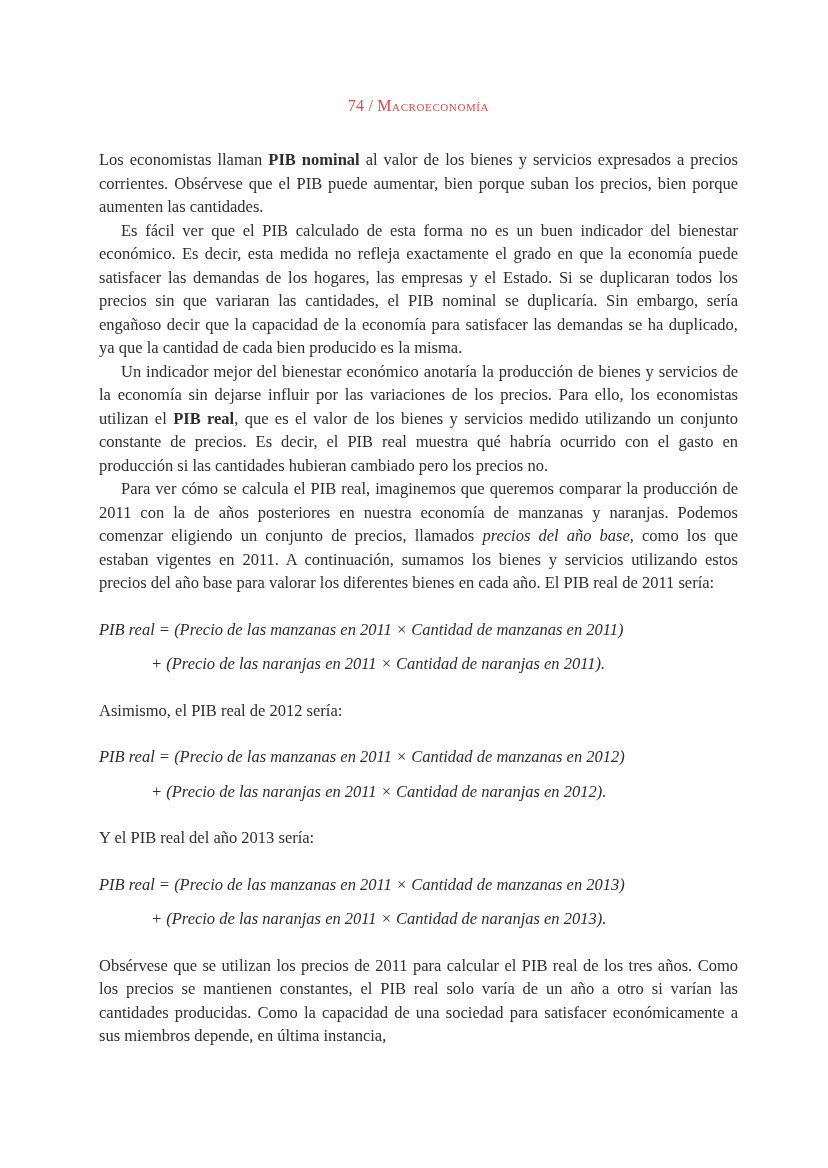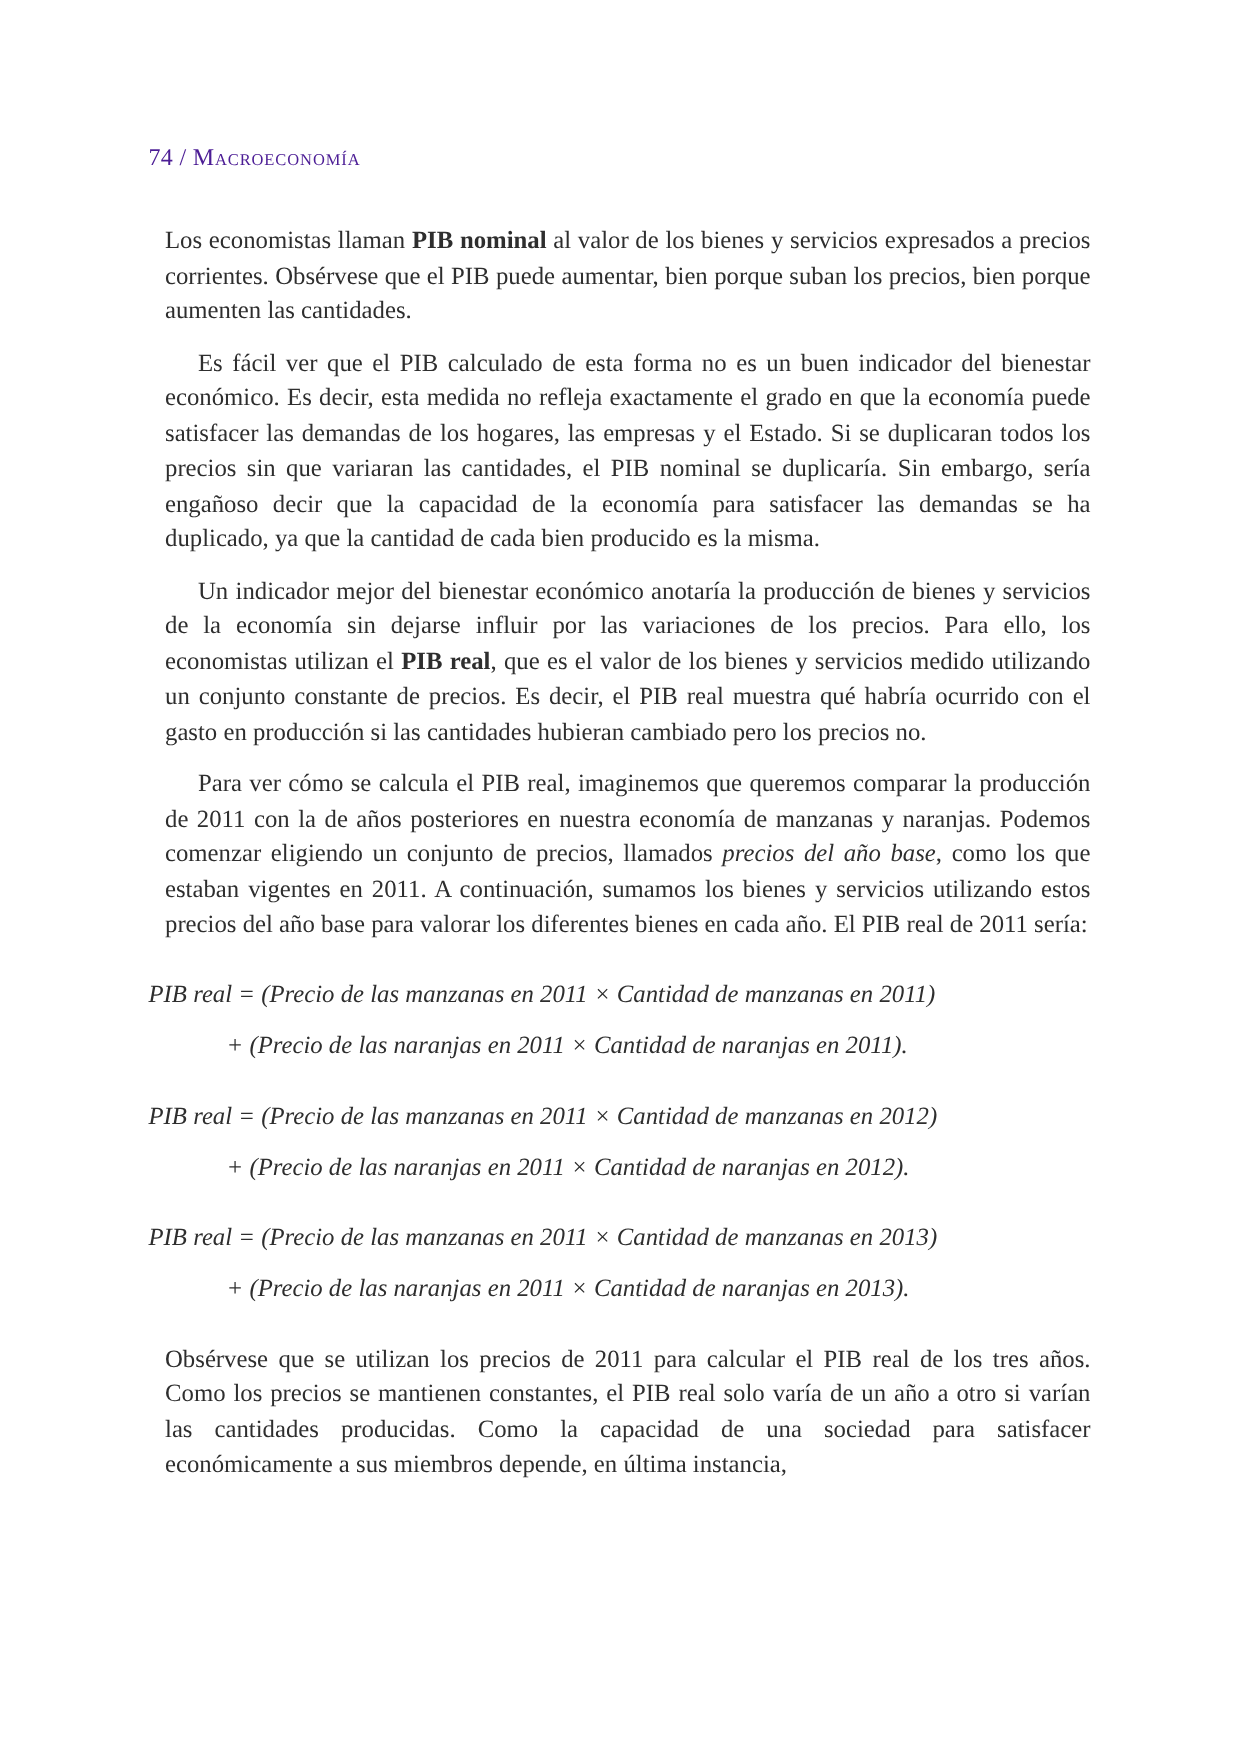--- a/index.html
+++ b/index.html
@@ -15,34 +15,35 @@
     background: #ffffff;
     padding: 97px 90px 0 99px;
     font-family: "Liberation Serif", "DejaVu Serif", serif;
     color: #2e2e2e;
     overflow: hidden;
   }
   .running-head {
     font-size: 16px;
     line-height: 18px;
     margin: 0 0 33px 0;
-    color: #4c1d95;
+    color: #ef4444;
     letter-spacing: 0.2px;
+    text-align: center;
   }
   .running-head .head-title {
     font-variant: small-caps;
     letter-spacing: 0.6px;
   }
   .body-text {
     font-size: 16.5px;
     line-height: 23.5px;
     text-align: justify;
   }
   p.para {
-    margin: 11px;
+    margin: 0;
     padding: 0;
   }
   p.para.indent {
     text-indent: 22px;
   }
   .formula {
     margin: 23px 0;
   }
   .formula .f-line {
     white-space: nowrap;
@@ -75,26 +76,28 @@
 
     <p class="para indent"><span>Un indicador mejor del bienestar económico anotaría la producción de bienes y servicios de la economía sin dejarse influir por las variaciones de los precios. Para ello, los economistas utilizan el </span><strong>PIB real</strong><span>, que es el valor de los bienes y servicios medido utilizando un conjunto constante de precios. Es decir, el PIB real muestra qué habría ocurrido con el gasto en producción si las cantidades hubieran cambiado pero los precios no.</span></p>
 
     <p class="para indent"><span>Para ver cómo se calcula el PIB real, imaginemos que queremos comparar la producción de 2011 con la de años posteriores en nuestra economía de manzanas y naranjas. Podemos comenzar eligiendo un conjunto de precios, llamados </span><em>precios del año base</em><span>, como los que estaban vigentes en 2011. A continuación, sumamos los bienes y servicios utilizando estos precios del año base para valorar los diferentes bienes en cada año. El PIB real de 2011 sería:</span></p>
 
     <div class="formula">
       <div class="f-line">PIB real = (Precio de las manzanas en 2011 × Cantidad de manzanas en 2011)</div>
       <div class="f-line f-line2">+ (Precio de las naranjas en 2011 × Cantidad de naranjas en 2011).</div>
     </div>
 
+    <p class="para connector">Asimismo, el PIB real de 2012 sería:</p>
 
     <div class="formula">
       <div class="f-line">PIB real = (Precio de las manzanas en 2011 × Cantidad de manzanas en 2012)</div>
       <div class="f-line f-line2">+ (Precio de las naranjas en 2011 × Cantidad de naranjas en 2012).</div>
     </div>
 
+    <p class="para connector">Y el PIB real del año 2013 sería:</p>
 
     <div class="formula">
       <div class="f-line">PIB real = (Precio de las manzanas en 2011 × Cantidad de manzanas en 2013)</div>
       <div class="f-line f-line2">+ (Precio de las naranjas en 2011 × Cantidad de naranjas en 2013).</div>
     </div>
 
     <p class="para">Obsérvese que se utilizan los precios de 2011 para calcular el PIB real de los tres años. Como los precios se mantienen constantes, el PIB real solo varía de un año a otro si varían las cantidades producidas. Como la capacidad de una sociedad para satisfacer económicamente a sus miembros depende, en última instancia,</p>
 
   </div>
 </div>

